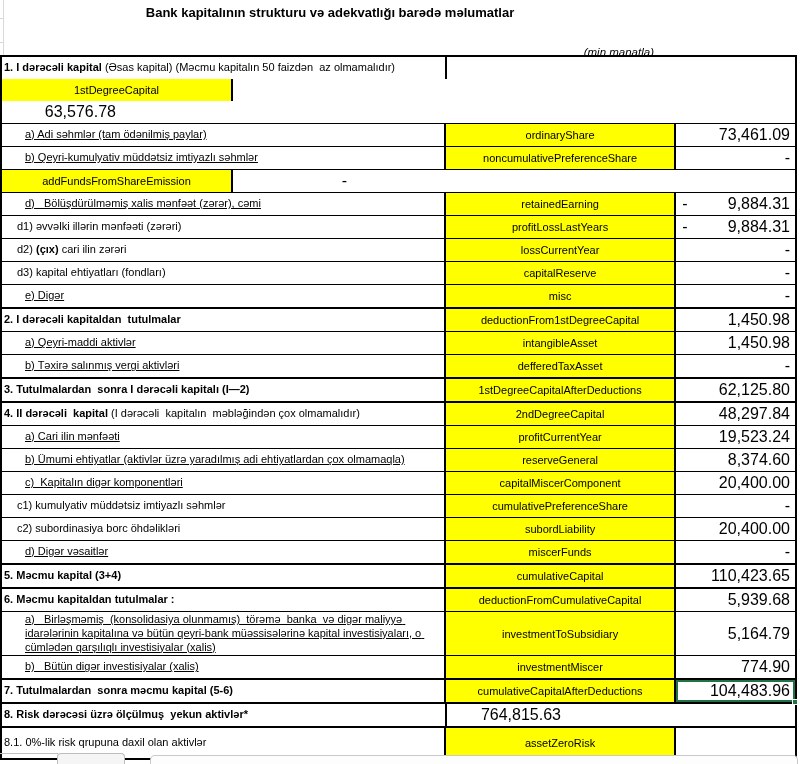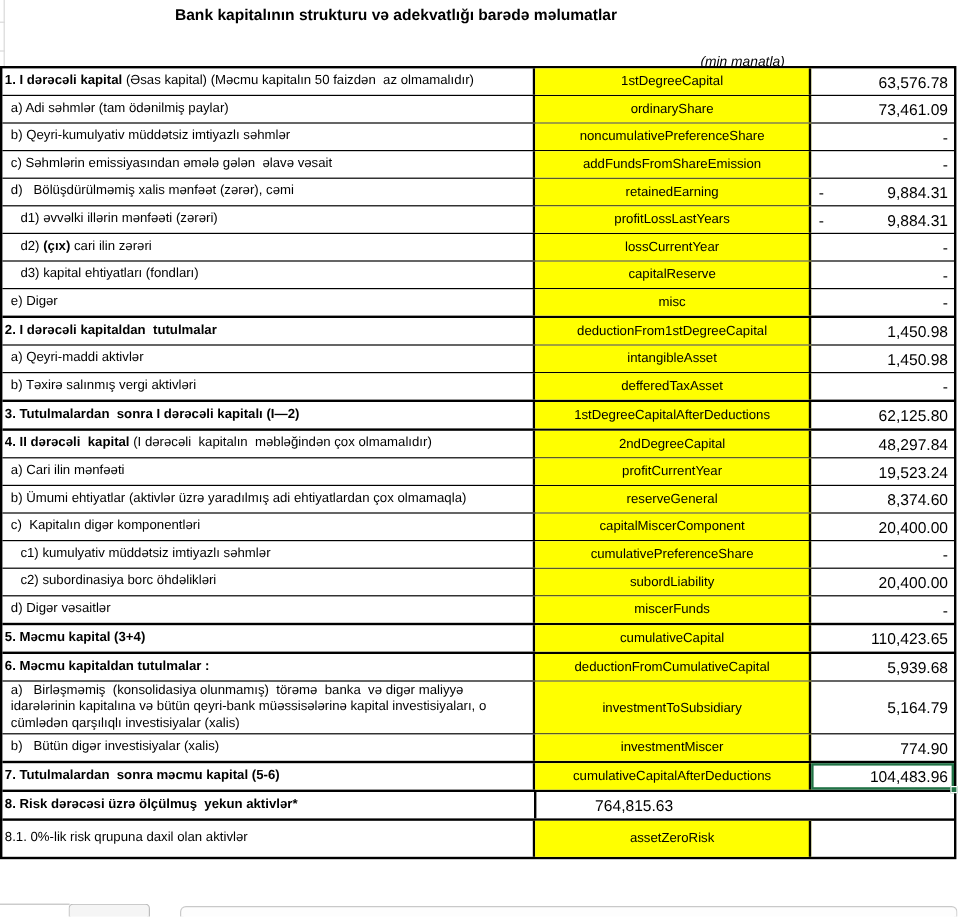--- a/index.html
+++ b/index.html
@@ -14,35 +14,35 @@
   .title { position:absolute; top:5px; left:0; width:100%; text-align:center;
     font-size:13px; font-weight:bold; }
   .unit-note { position:absolute; top:46px; right:6px; font-size:11.5px;
     font-style:italic; font-weight:400; }
 
   .table { position:absolute; top:55px; left:0; width:797px;
     border:2px solid #000; border-bottom-width:2px; background:#fff; }
   .row { display:flex; align-items:stretch; border-top:1px solid #000; }
   .row:first-child { border-top:none; }
   .row.section { border-top:2px solid #000; }
-  .row:first-child.section { border-top:none; }
+  .row:first-child.section { border-top:none;flex-direction:column; }
 
   .cell { display:flex; align-items:center; min-height:22px; font-size:11px; }
   .label-cell { width:445px; border-right:2px solid #000; padding:1px 3px 1px 2px;
     line-height:1.25; }
   .label-text { white-space:pre-wrap; }
-  .label-cell.ind1 { padding-left:7px; }
+  .label-cell.ind1 { padding-left:23px;text-decoration:underline; }
   .label-cell.ind2 { padding-left:15px; }
   .seg-b { font-weight:bold; }
 
   .code-cell { width:231px; background:#ffff00; border-right:2px solid #000;
     justify-content:center; text-align:center; padding:1px 2px; }
 
   .value-cell { width:119px; justify-content:flex-end; padding:1px 5px 1px 6px;
-    position:relative; font-size:13px;text-align:center; }
+    position:relative; font-size:16px;text-align:center; }
   .value-cell.negative { justify-content:space-between; }
   .value-cell.selected { outline:2px solid #217346; outline-offset:-2px; z-index:5; }
   .fill-handle { position:absolute; right:-3px; bottom:-3px; width:6px; height:6px;
     background:#217346; border:1px solid #fff; z-index:6; }
 
   .row.tall .cell { min-height:30px; }
 
   
   .tabs-strip { position:absolute; left:0; top:753px; width:800px; height:11px; }
   .tabs-baseline { position:absolute; left:0; top:0; width:58px; height:1px; background:#c0c0c0; }
@@ -85,23 +85,20 @@
       <div class="row">
         <div class="cell label-cell ind1">
           <div class="label-text"><span class="seg-n">b) Qeyri-kumulyativ müddətsiz imtiyazlı səhmlər</span></div>
         </div>
         <div class="cell code-cell">noncumulativePreferenceShare</div>
         <div class="cell value-cell">
           <span>-</span>
         </div>
       </div>
       <div class="row">
-        <div class="cell label-cell ind1">
-          <div class="label-text"><span class="seg-n">c) Səhmlərin emissiyasından əmələ gələn  əlavə vəsait</span></div>
-        </div>
         <div class="cell code-cell">addFundsFromShareEmission</div>
         <div class="cell value-cell">
           <span>-</span>
         </div>
       </div>
       <div class="row">
         <div class="cell label-cell ind1">
           <div class="label-text"><span class="seg-n">d)   Bölüşdürülməmiş xalis mənfəət (zərər), cəmi</span></div>
         </div>
         <div class="cell code-cell">retainedEarning</div>

